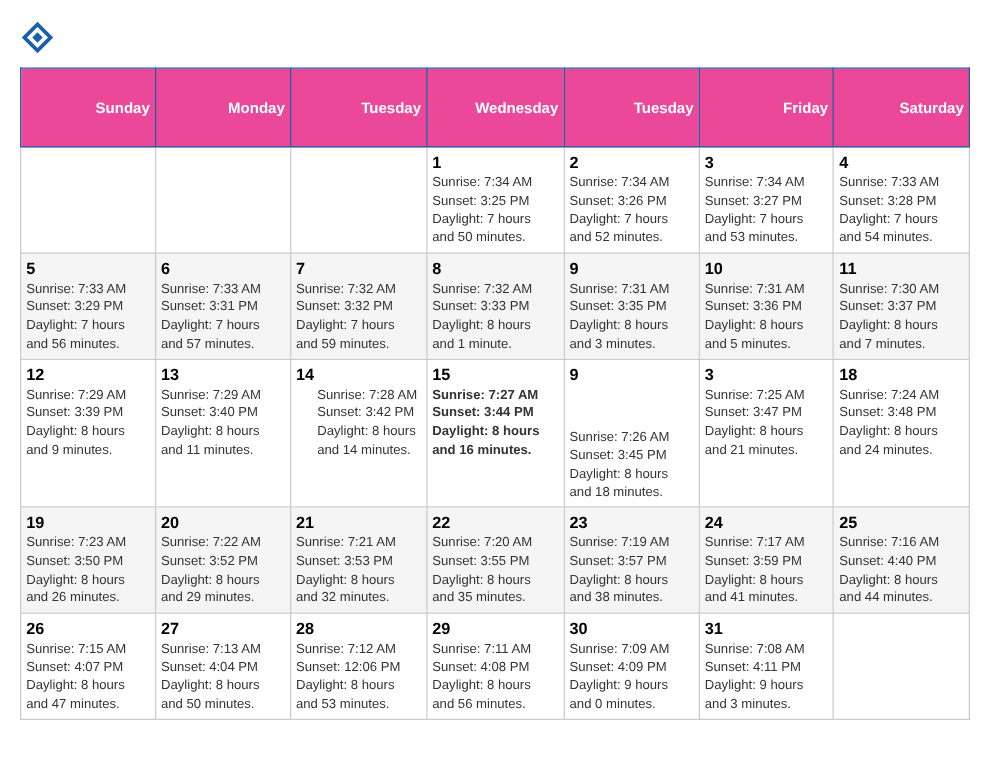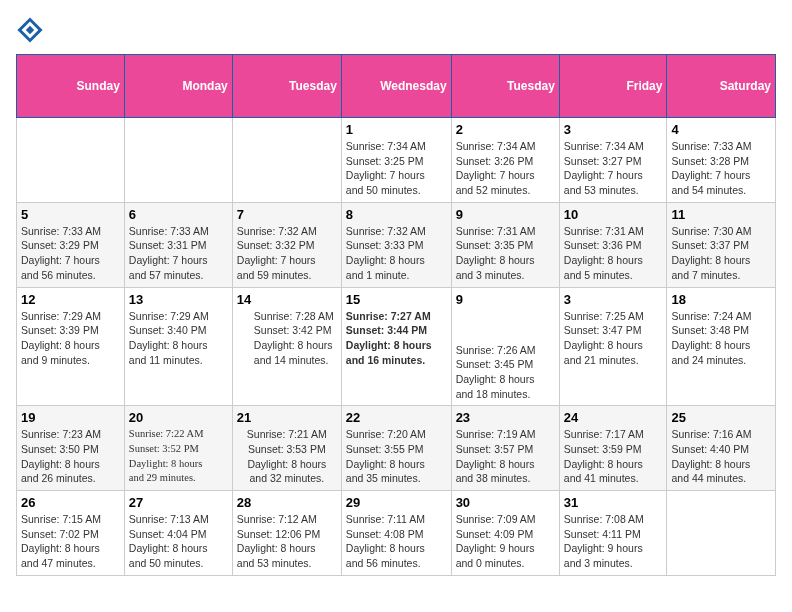--- a/index.html
+++ b/index.html
@@ -258,28 +258,28 @@
       <tr>
         <td>
           <span class="day-num">19</span>
           <div class="day-info" style="white-space: pre-line;">Sunrise: 7:23 AM
 Sunset: 3:50 PM
 Daylight: 8 hours
 and 26 minutes.</div>
         </td>
         <td>
           <span class="day-num">20</span>
-          <div class="day-info" style="white-space: pre-line; font-family: Liberation Serif, serif;">Sunrise: 7:22 AM
+          <div class="day-info" style="white-space: pre-line;">Sunrise: 7:22 AM
 Sunset: 3:52 PM
 Daylight: 8 hours
 and 29 minutes.</div>
         </td>
         <td>
           <span class="day-num">21</span>
-          <div class="day-info" style="white-space: pre-line; text-align: center;">Sunrise: 7:21 AM
+          <div class="day-info" style="white-space: pre-line;">Sunrise: 7:21 AM
 Sunset: 3:53 PM
 Daylight: 8 hours
 and 32 minutes.</div>
         </td>
         <td>
           <span class="day-num">22</span>
           <div class="day-info" style="white-space: pre-line;">Sunrise: 7:20 AM
 Sunset: 3:55 PM
 Daylight: 8 hours
 and 35 minutes.</div>
@@ -303,21 +303,21 @@
           <div class="day-info" style="white-space: pre-line;">Sunrise: 7:16 AM
 Sunset: 4:40 PM
 Daylight: 8 hours
 and 44 minutes.</div>
         </td>
       </tr>
       <tr>
         <td>
           <span class="day-num">26</span>
           <div class="day-info" style="white-space: pre-line;">Sunrise: 7:15 AM
-Sunset: 7:02 PM
+Sunset: 4:07 PM
 Daylight: 8 hours
 and 47 minutes.</div>
         </td>
         <td>
           <span class="day-num">27</span>
           <div class="day-info" style="white-space: pre-line;">Sunrise: 7:13 AM
 Sunset: 4:04 PM
 Daylight: 8 hours
 and 50 minutes.</div>
         </td>

